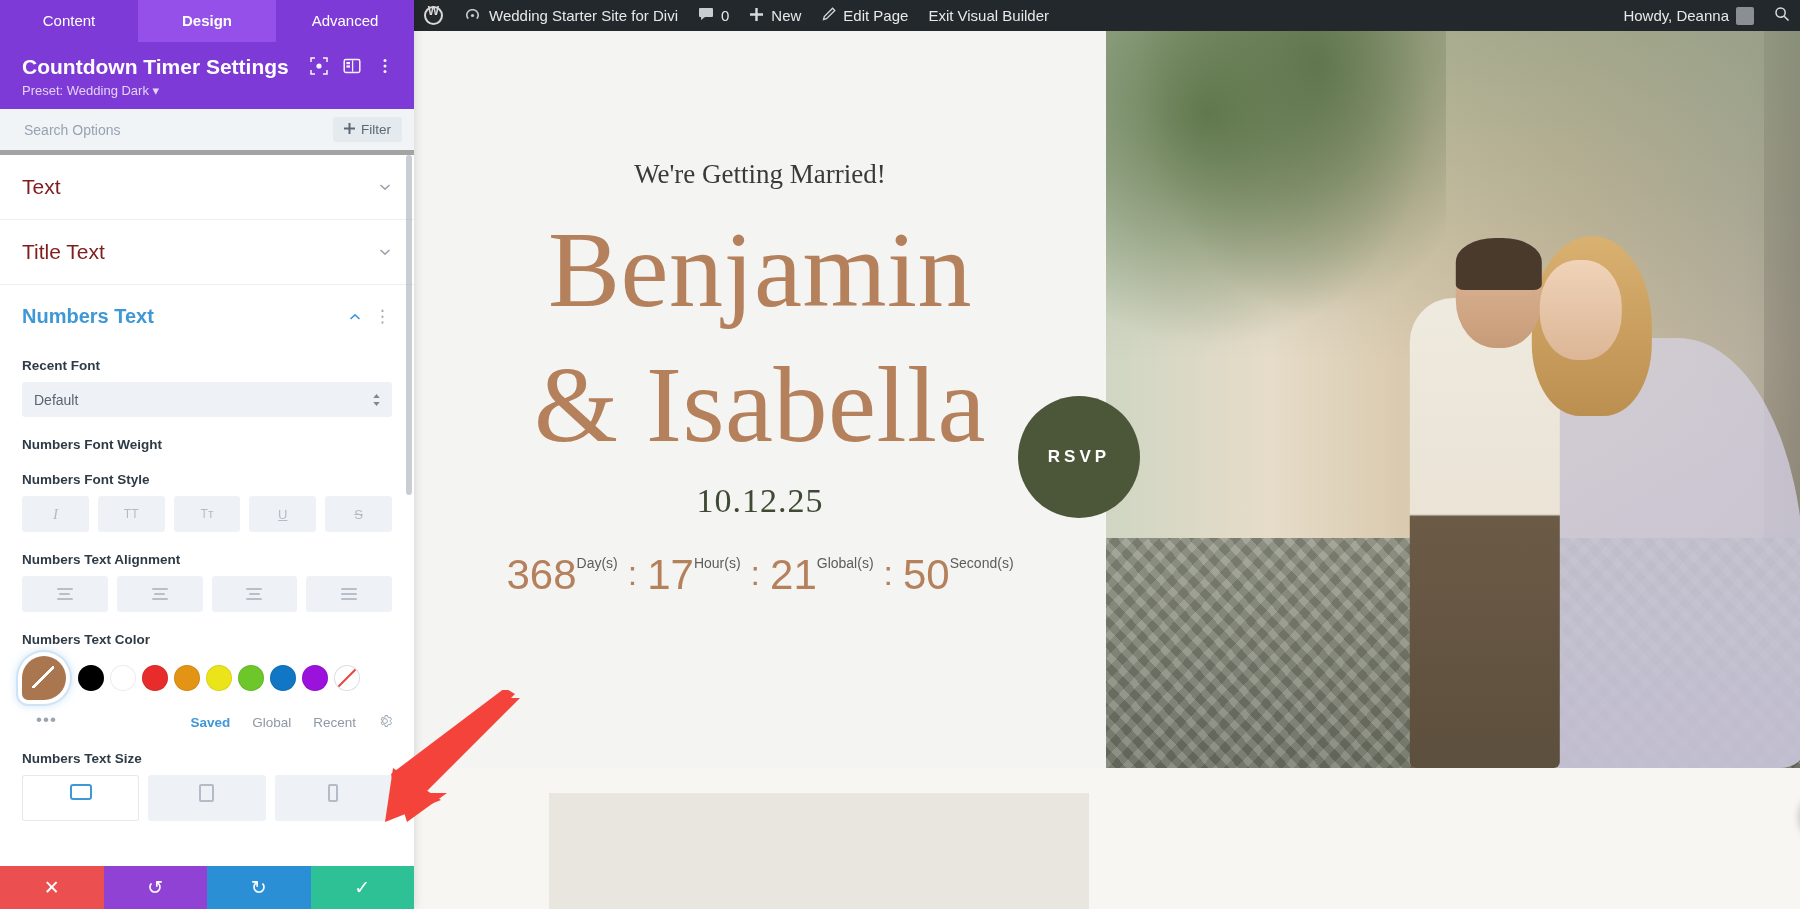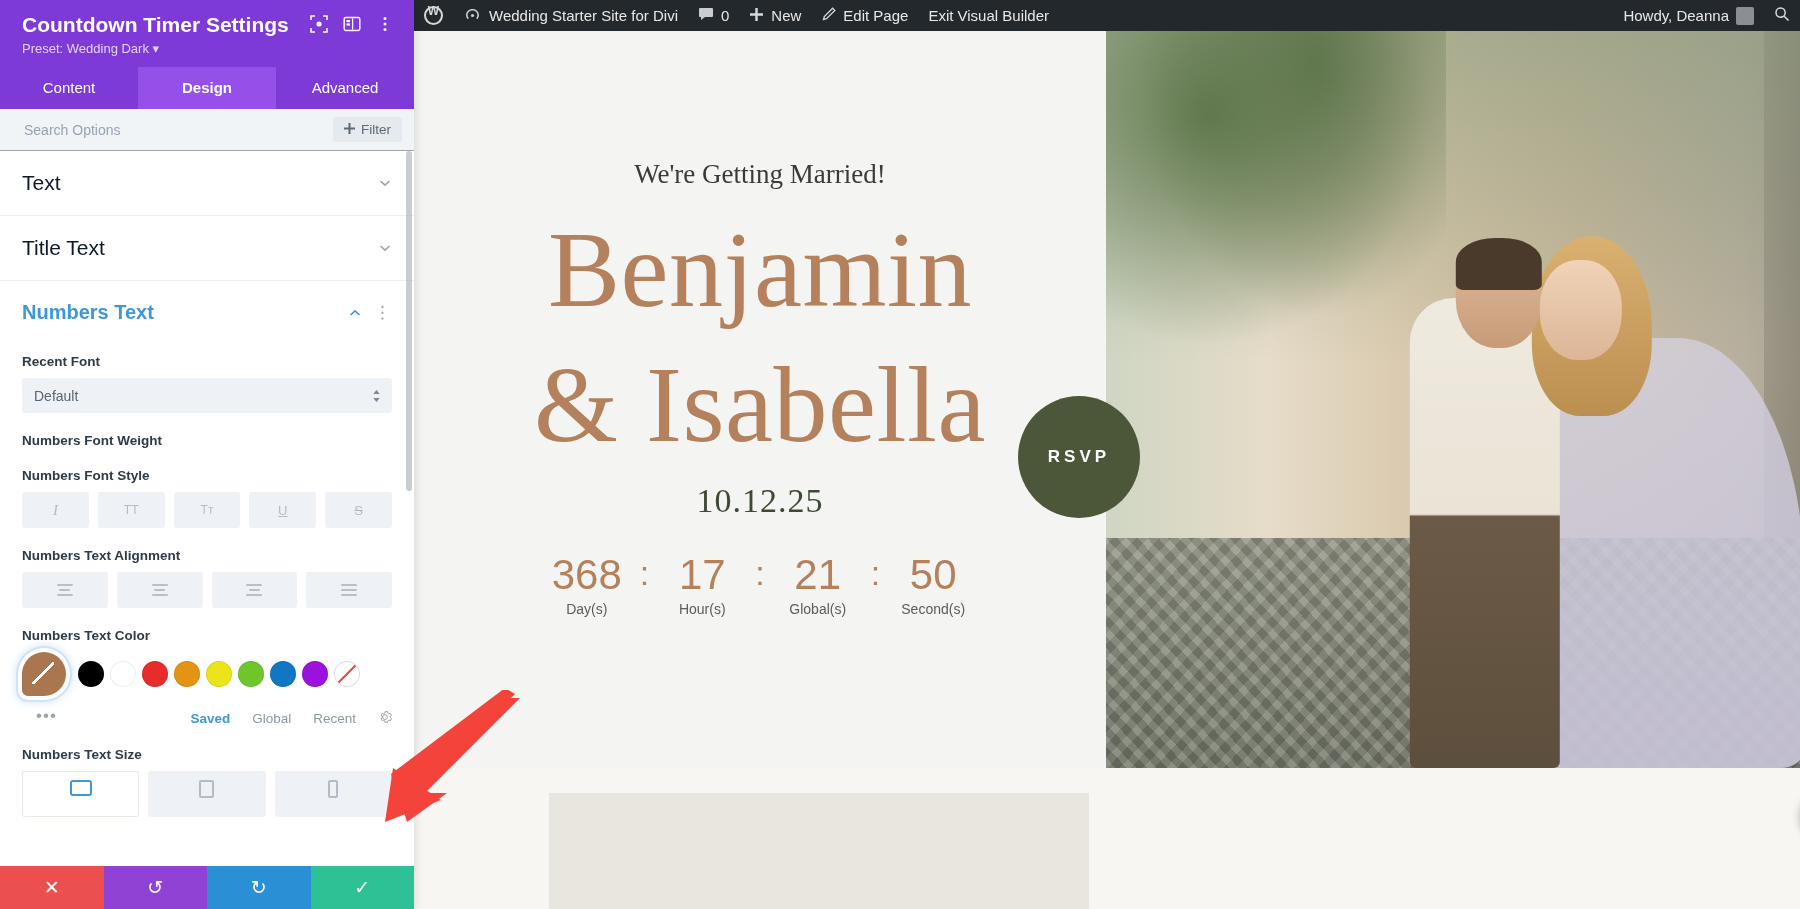--- a/index.html
+++ b/index.html
@@ -67,21 +67,21 @@
   }
   .hero-date {
     font-family: "Liberation Serif", serif;
     font-size: 34px; color: #3f4a35; margin-top: 16px; letter-spacing: 1px;
   }
 
   
   #countdown {
     margin-top: 32px; display: flex; align-items: flex-start; gap: 0;
   }
-  .cd-unit { display: flex; flex-direction: column; align-items: center; min-width: 86px; }
+  .cd-unit { display: flex; flex-direction: row; min-width: 86px; }
   .cd-num {
     font-size: 42px; color: #b5805c; font-weight: 400; line-height: 1.1;
     font-family: "Liberation Sans", sans-serif;
   }
   .cd-label { font-size: 14px; color: #5c5c58; margin-top: 3px; }
   .cd-sep {
     font-size: 34px; color: #b5805c; line-height: 1.25; padding: 0 10px;
     align-self: flex-start;
   }
 
@@ -182,41 +182,41 @@
 
   #panel-tabs { display: flex; background: #7e3ad6; }
   .ptab {
     flex: 1; text-align: center; padding: 12px 0 13px;
     color: #ffffff; font-size: 15px; cursor: pointer;
   }
   .ptab.active { background: #9450e8; font-weight: 600; }
 
   #searchbar {
     display: flex; align-items: center; background: #f1f4f7;
-    border-bottom: 1px solid #a3a3a3; padding: 8px 12px 8px 24px; gap: 10px;
+    border-bottom: 5px solid #a3a3a3; padding: 8px 12px 8px 24px; gap: 10px;
   }
   #search-input {
     flex: 1; border: 0; background: transparent; outline: none;
     font-size: 14px; color: #4c5866; font-family: "Liberation Sans", sans-serif;
   }
   #search-input::placeholder { color: #97a3b1; }
   #filter-btn {
     display: flex; align-items: center; gap: 6px;
     background: #e5eaef; color: #5c6874; border-radius: 3px;
     padding: 5px 11px; font-size: 13.5px; cursor: pointer;
   }
 
   #panel-body { flex: 1; overflow: hidden; position: relative; }
   #scroll-area { position: absolute; inset: 0; overflow: hidden; }
 
   .acc-row {
     display: flex; align-items: center; justify-content: space-between;
     padding: 20px 22px; border-bottom: 1px solid #ecf0f3; cursor: pointer;
   }
-  .acc-title { font-size: 21px; color: #0f172a; font-weight: 400; }
+  .acc-title { font-size: 21px; color: #7f1d1d; font-weight: 400; }
   .acc-title.open { color: #3f97d6; font-size: 20px; font-weight: 600; }
   .acc-right { display: flex; align-items: center; gap: 12px; }
   .chev { width: 14px; height: 14px; color: #9aa5b0; }
   .kebab { color: #9aa5b0; font-size: 17px; letter-spacing: 1px; line-height: .6; }
 
   .opt { padding: 0 22px 22px; }
   .opt-label { font-size: 13.5px; font-weight: 700; color: #2e3b47; margin: 20px 0 9px; }
   .select {
     position: relative; background: #eef2f6; border-radius: 3px;
     height: 35px; display: flex; align-items: center; padding: 0 30px 0 12px;
@@ -415,20 +415,26 @@
 
   <div id="canvas-lower">
     <div class="lower-block"></div>
     <div id="fab">
       <span>•••</span>
     </div>
   </div>
 </div>
 
 <div id="panel">
+
+  <div id="panel-tabs">
+    <div class="ptab">Content</div>
+    <div class="ptab active">Design</div>
+    <div class="ptab">Advanced</div>
+  </div>
 
   <div id="panel-header">
     <div class="ph-top">
       <div id="panel-title">Countdown Timer Settings</div>
       <div class="ph-icons">
         <span class="ph-ic">
           <svg width="18" height="18" viewBox="0 0 18 18">
               <path d="M1 5V1h4M13 1h4v4M17 13v4h-4M5 17H1v-4" fill="none" stroke="#fff" stroke-width="1.5"></path>
               <circle cx="9" cy="9" r="2.6" fill="#fff"></circle>
             </svg>
@@ -448,26 +454,20 @@
               <circle cx="9" cy="14.4" r="1.5" fill="#fff"></circle>
             </svg>
         </span>
       </div>
     </div>
     <div id="panel-preset">
       <span>Preset: Wedding Dark</span> <span>▾</span>
     </div>
   </div>
 
-  <div id="panel-tabs">
-    <div class="ptab">Content</div>
-    <div class="ptab active">Design</div>
-    <div class="ptab">Advanced</div>
-  </div>
-
   <div id="searchbar">
     <input id="search-input" type="text" placeholder="Search Options" style="">
     <div id="filter-btn">
       <span>
         <svg width="11" height="11" viewBox="0 0 11 11">
             <path d="M4.5 0h2v4.5H11v2H6.5V11h-2V6.5H0v-2h4.5z" fill="#5c6874"></path>
           </svg>
       </span>
       <span>Filter</span>
     </div>

